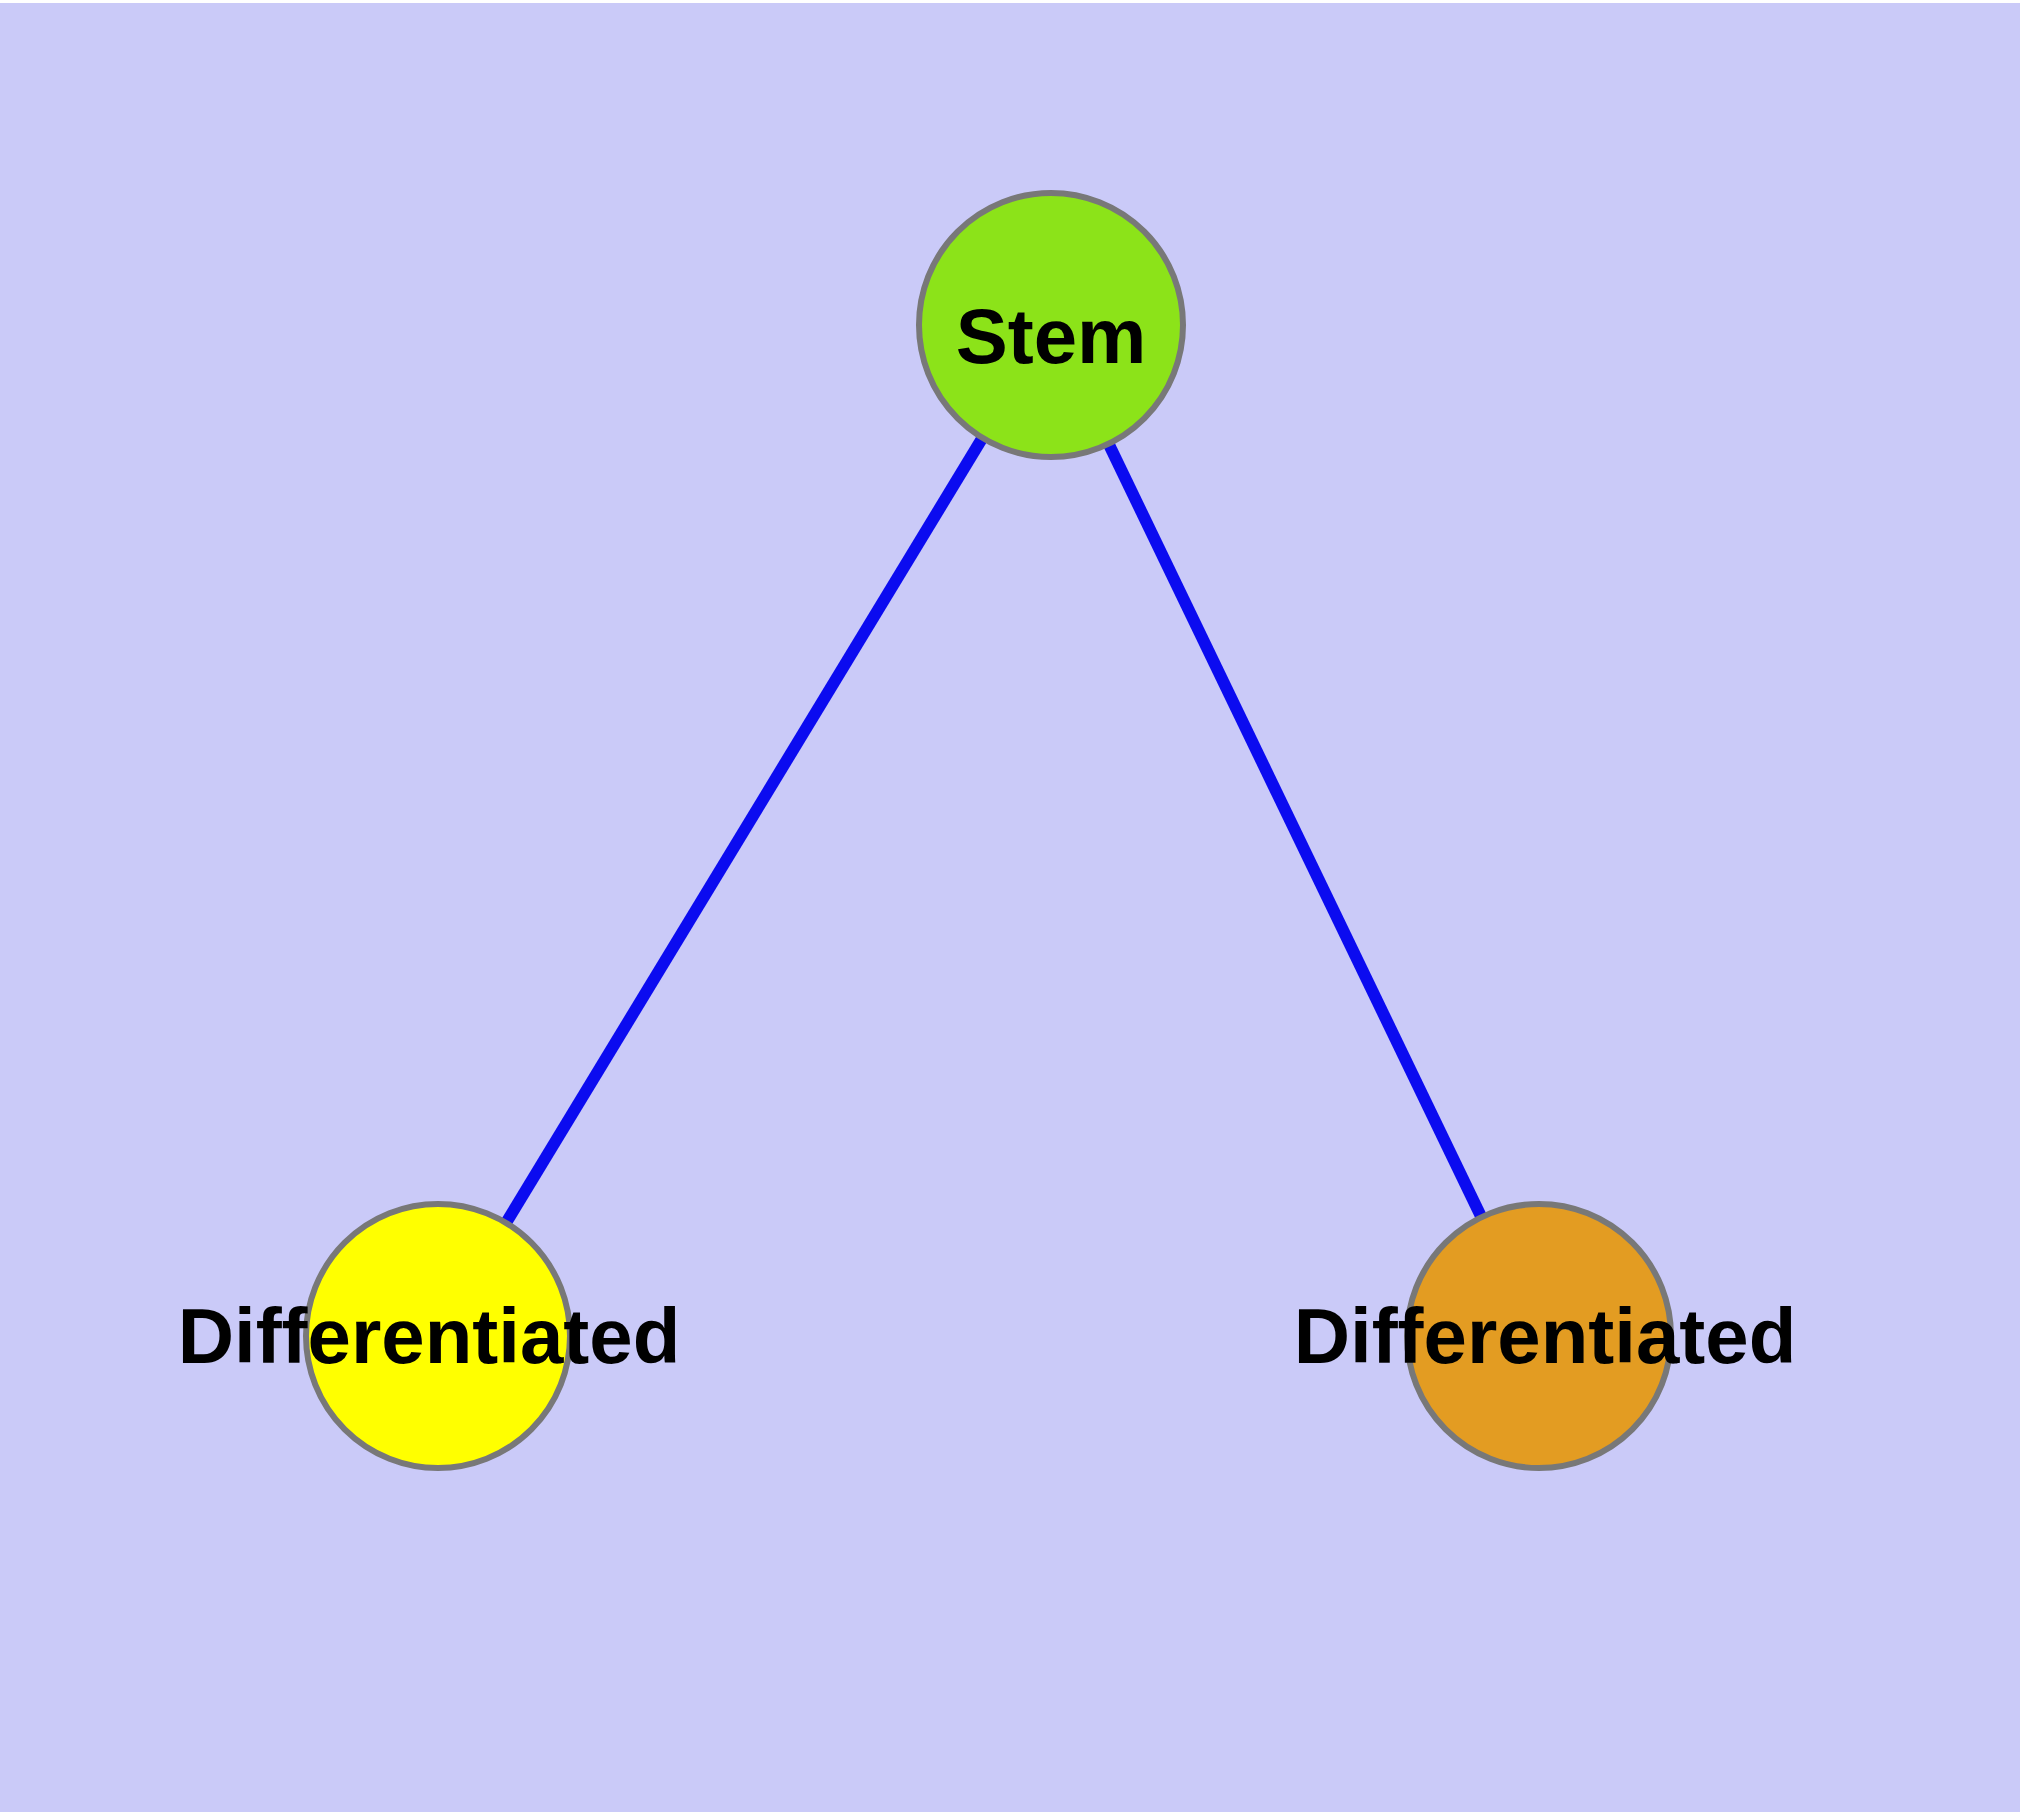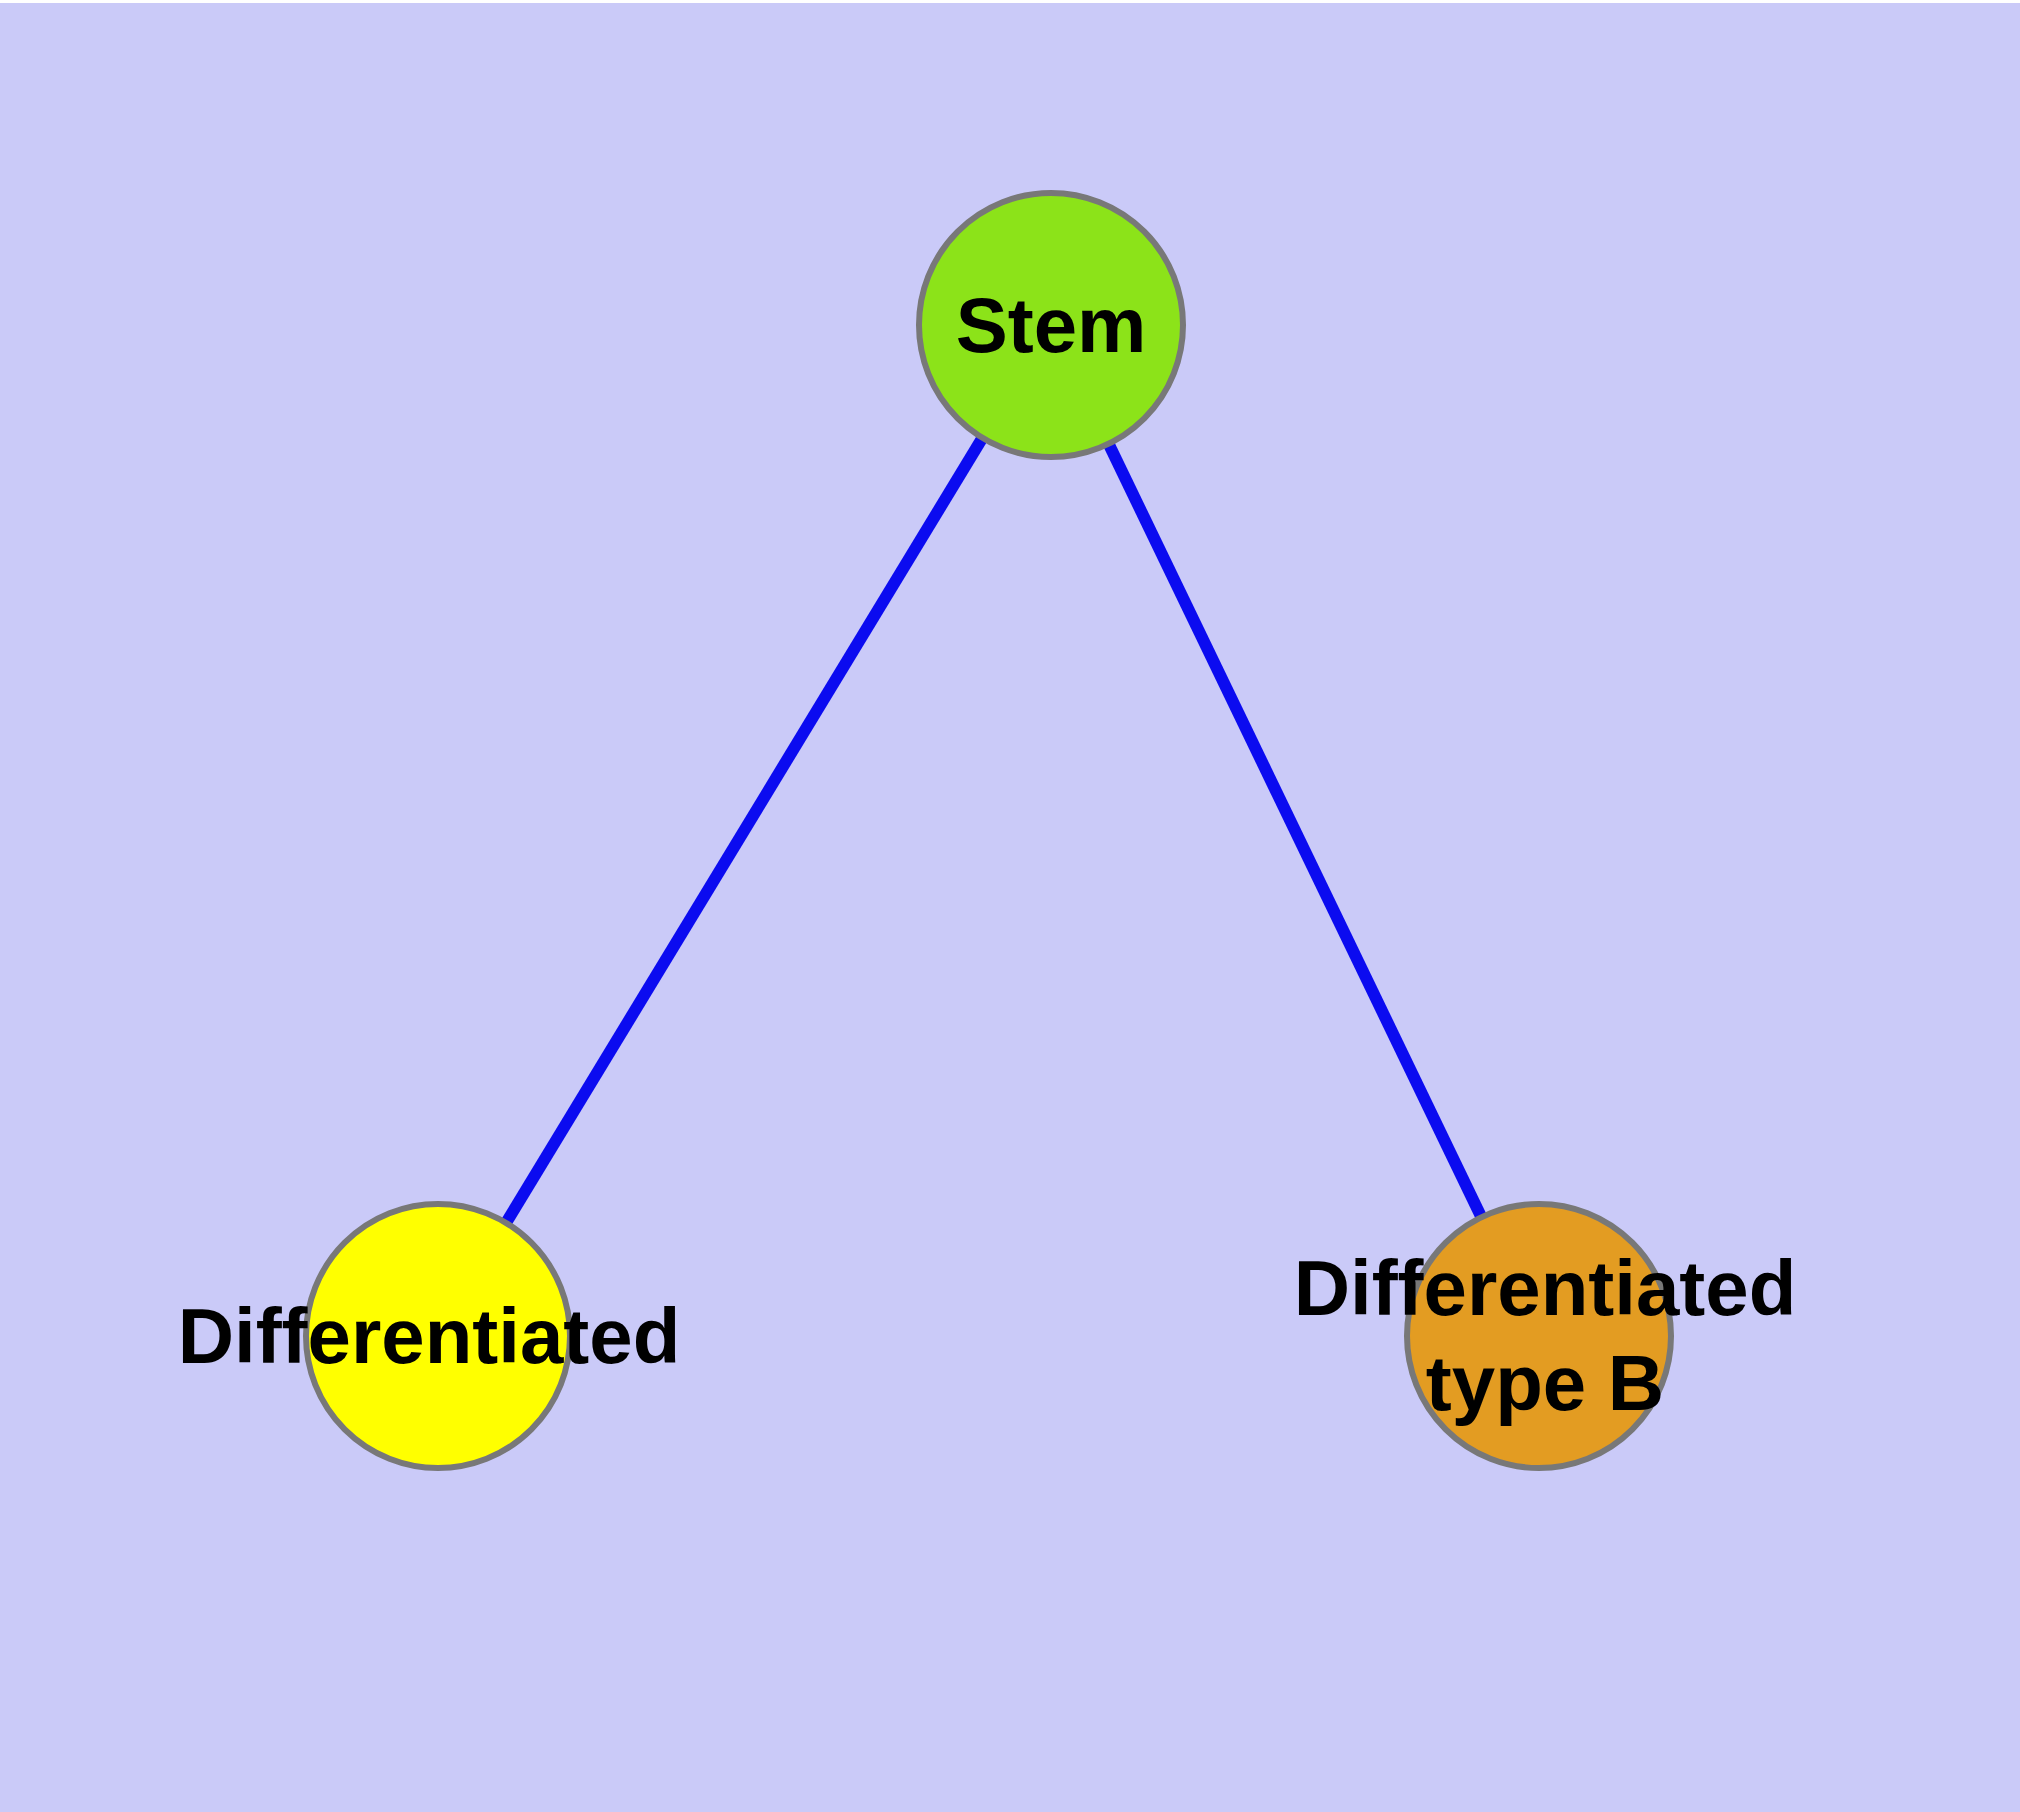--- a/index.html
+++ b/index.html
@@ -60,27 +60,26 @@
 
   <svg class="edge-layer" width="2021" height="1812" viewBox="0 0 2384 2138">
     <line x1="1240" y1="383" x2="516" y2="1576" stroke="#0b0bf0" stroke-width="14"></line>
     <line x1="1240" y1="383" x2="1815" y2="1576" stroke="#0b0bf0" stroke-width="14"></line>
   </svg>
 
   <div class="node" style="left: 916px; top: 190px; width: 270px; height: 270px; background: rgb(140, 227, 25); border-color: rgb(120, 120, 120);"></div>
   <div class="node" style="left: 303px; top: 1201px; width: 270px; height: 270px; background: rgb(255, 255, 0); border-color: rgb(120, 120, 120);"></div>
   <div class="node" style="left: 1404px; top: 1201px; width: 270px; height: 270px; background: rgb(227, 156, 34); border-color: rgb(120, 120, 120);"></div>
 
-  <div class="label" style="left: 1051px; top: 325px; color: rgb(0, 0, 0);">
+  <div class="label" style="left: 1051px; top: 336px; color: rgb(0, 0, 0);">
     <div>Stem</div>
   </div>
 
   <div class="label" style="left: 429px; top: 1336px; color: rgb(0, 0, 0);">
     <div>Differentiated</div>
   </div>
 
   <div class="label" style="left: 1545px; top: 1336px; color: rgb(0, 0, 0);">
     <div>Differentiated</div>
-    <div>type B</div>
   </div>
 
 </div>
 
 
 </body></html>

